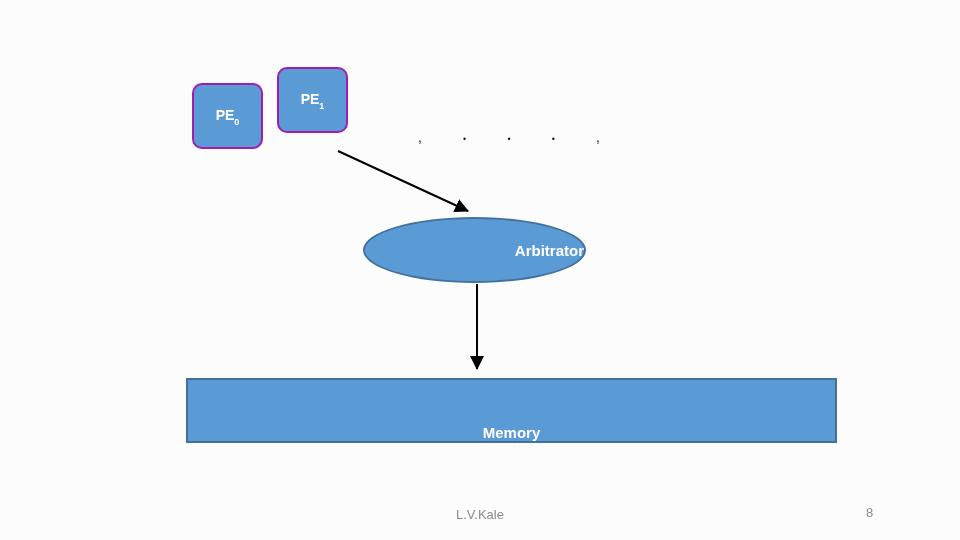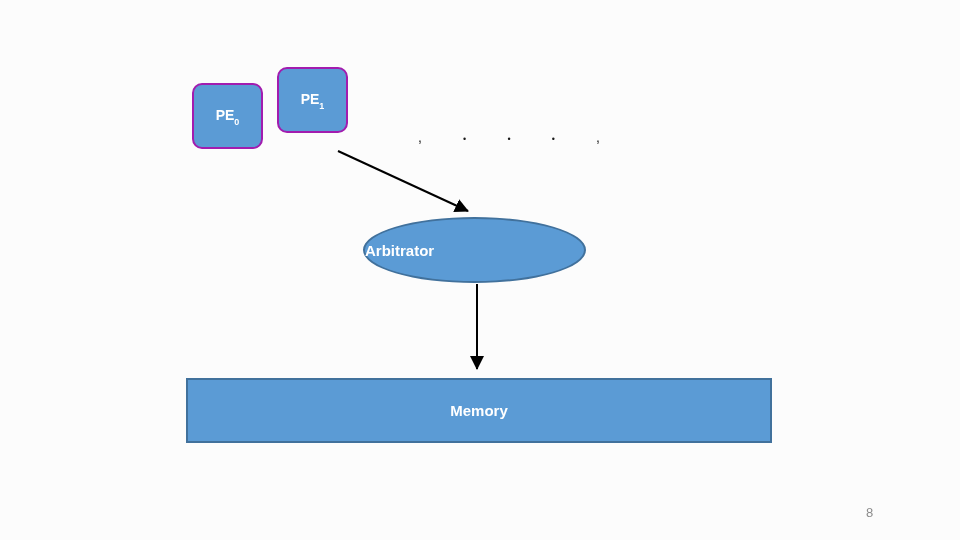--- a/index.html
+++ b/index.html
@@ -57,33 +57,33 @@
   .ellipsis-row .dot   { font-size: 9px;  line-height: 16px; }
   .arbitrator {
     position: absolute;
     left: 363px; top: 217px;
     width: 223px; height: 66px;
     background: #5b9bd5;
     border: 2px solid #41719c;
     border-radius: 50%;
     display: flex;
     align-items: center;
-    justify-content: flex-start;
+    justify-content: flex-end;
     color: #ffffff;
     font-size: 15px;
     font-weight: bold;
   }
   .memory {
     position: absolute;
     left: 186px; top: 378px;
-    width: 586px; height: 65px;
+    width: 651px; height: 65px;
     background: #5b9bd5;
     border: 2px solid #41719c;
     display: flex;
-    align-items: center;
+    align-items: flex-end;
     justify-content: center;
     color: #ffffff;
     font-size: 15px;
     font-weight: bold;
   }
   .footer-center {
     position: absolute;
     left: 0; right: 0;
     top: 507px;
     text-align: center;
@@ -131,16 +131,17 @@
 
 
   <div class="arbitrator">
     <span>Arbitrator</span>
   </div>
 
   <div class="memory">
     <span>Memory</span>
   </div>
 
+  <div class="footer-center">L.V.Kale</div>
 
   <div class="page-number">8</div>
 
 </div>
 
 </body></html>

